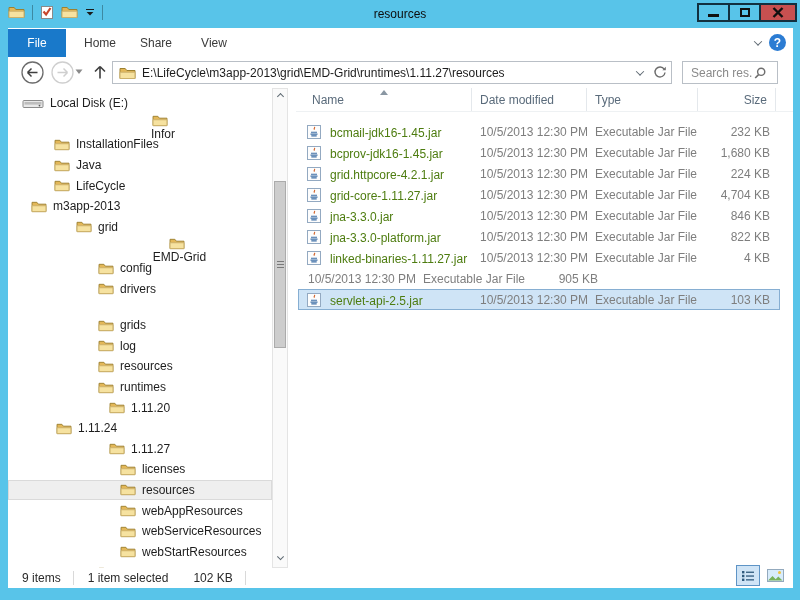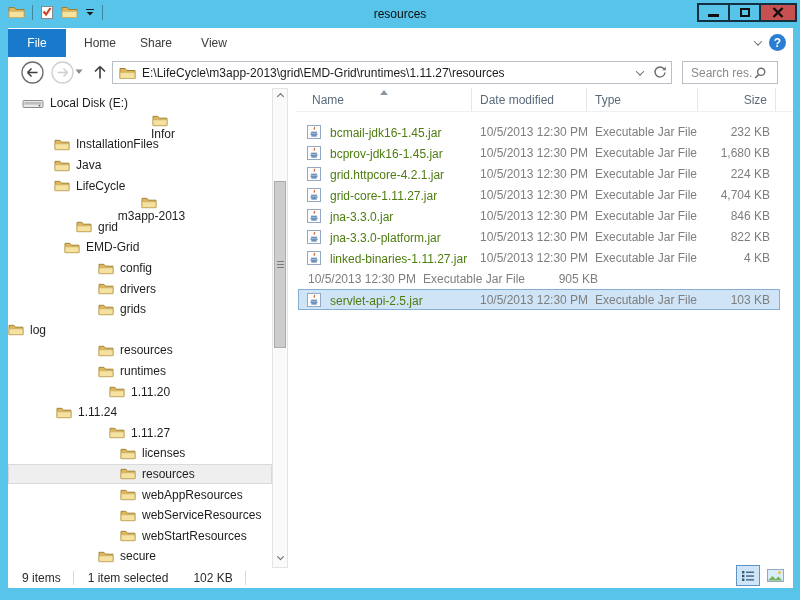--- a/index.html
+++ b/index.html
@@ -240,39 +240,39 @@
           </div>
           <div class="tree-row" style="padding-left: 46px;">
             <span class="ticon">
               <svg width="16" height="13" viewBox="0 0 16 14">
                 <path d="M0.5 12.5 v-10 h5.2 l1.6 2 h8.2 v8 z" fill="#e3b758" stroke="#9c8030"></path>
                 <path d="M0.5 12.5 v-6.3 h15 v6.3 z" fill="#f6e2a0" stroke="#cbb06a"></path>
               </svg>
             </span>
             <span>LifeCycle</span>
           </div>
-          <div class="tree-row" style="padding-left: 23px; flex-direction: column;">
+          <div class="tree-row" style="padding-left: 23px;">
             <span class="ticon">
               <svg width="16" height="13" viewBox="0 0 16 14">
                 <path d="M0.5 12.5 v-10 h5.2 l1.6 2 h8.2 v8 z" fill="#e3b758" stroke="#9c8030"></path>
                 <path d="M0.5 12.5 v-6.3 h15 v6.3 z" fill="#f6e2a0" stroke="#cbb06a"></path>
               </svg>
             </span>
             <span>m3app-2013</span>
           </div>
           <div class="tree-row" style="padding-left: 68px;">
             <span class="ticon">
               <svg width="16" height="13" viewBox="0 0 16 14">
                 <path d="M0.5 12.5 v-10 h5.2 l1.6 2 h8.2 v8 z" fill="#e3b758" stroke="#9c8030"></path>
                 <path d="M0.5 12.5 v-6.3 h15 v6.3 z" fill="#f6e2a0" stroke="#cbb06a"></path>
               </svg>
             </span>
             <span>grid</span>
           </div>
-          <div class="tree-row" style="padding-left: 56px;">
+          <div class="tree-row" style="padding-left: 79px; flex-direction: column;">
             <span class="ticon">
               <svg width="16" height="13" viewBox="0 0 16 14">
                 <path d="M0.5 12.5 v-10 h5.2 l1.6 2 h8.2 v8 z" fill="#e3b758" stroke="#9c8030"></path>
                 <path d="M0.5 12.5 v-6.3 h15 v6.3 z" fill="#f6e2a0" stroke="#cbb06a"></path>
               </svg>
             </span>
             <span>EMD-Grid</span>
           </div>
           <div class="tree-row" style="padding-left: 90px;">
             <span class="ticon">
@@ -285,30 +285,30 @@
           </div>
           <div class="tree-row" style="padding-left: 90px;">
             <span class="ticon">
               <svg width="16" height="13" viewBox="0 0 16 14">
                 <path d="M0.5 12.5 v-10 h5.2 l1.6 2 h8.2 v8 z" fill="#e3b758" stroke="#9c8030"></path>
                 <path d="M0.5 12.5 v-6.3 h15 v6.3 z" fill="#f6e2a0" stroke="#cbb06a"></path>
               </svg>
             </span>
             <span>drivers</span>
           </div>
+          <div class="tree-row" style="padding-left: 90px; margin-top: 16px;">
+            <span class="ticon">
+              <svg width="16" height="13" viewBox="0 0 16 14">
+                <path d="M0.5 12.5 v-10 h5.2 l1.6 2 h8.2 v8 z" fill="#e3b758" stroke="#9c8030"></path>
+                <path d="M0.5 12.5 v-6.3 h15 v6.3 z" fill="#f6e2a0" stroke="#cbb06a"></path>
+              </svg>
+            </span>
+            <span>grids</span>
+          </div>
           <div class="tree-row" style="padding-left: 90px;">
-            <span class="ticon">
-              <svg width="16" height="13" viewBox="0 0 16 14">
-                <path d="M0.5 12.5 v-10 h5.2 l1.6 2 h8.2 v8 z" fill="#e3b758" stroke="#9c8030"></path>
-                <path d="M0.5 12.5 v-6.3 h15 v6.3 z" fill="#f6e2a0" stroke="#cbb06a"></path>
-              </svg>
-            </span>
-            <span>grids</span>
-          </div>
-          <div class="tree-row" style="">
             <span class="ticon">
               <svg width="16" height="13" viewBox="0 0 16 14">
                 <path d="M0.5 12.5 v-10 h5.2 l1.6 2 h8.2 v8 z" fill="#e3b758" stroke="#9c8030"></path>
                 <path d="M0.5 12.5 v-6.3 h15 v6.3 z" fill="#f6e2a0" stroke="#cbb06a"></path>
               </svg>
             </span>
             <span>log</span>
           </div>
           <div class="tree-row" style="padding-left: 90px;">
             <span class="ticon">

